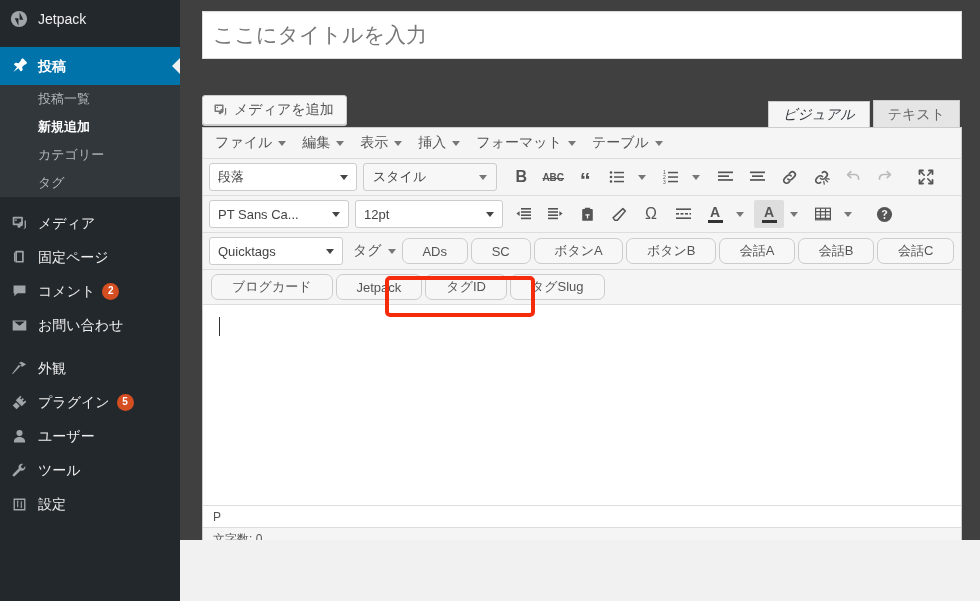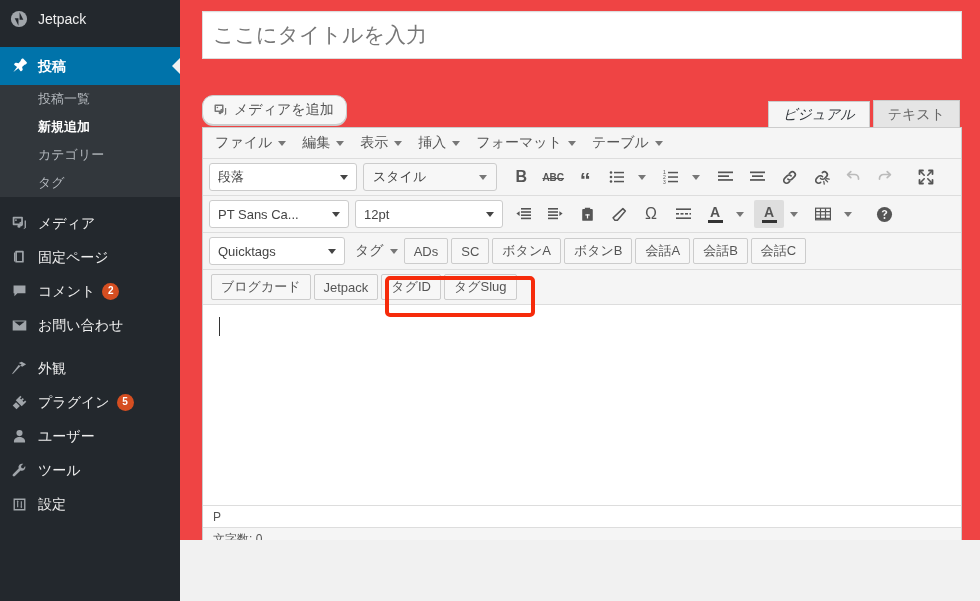--- a/index.html
+++ b/index.html
@@ -86,21 +86,21 @@
     color: #fff;
     font-size: 10px;
     font-weight: 600;
     line-height: 1;
   }
 
   
   #main {
     flex: 1 1 auto;
     height: 540px;
-    background: #ef4444;
+    background: #404040;
     position: relative;
     padding: 11px 20px 0 22px;
     overflow: hidden;
   }
 
   
   #title-wrap { width: 760px; }
   #title-input {
     display: block;
     width: 760px; height: 48px;
@@ -121,21 +121,21 @@
     margin-top: 36px;
     height: 32px;
     position: relative;
   }
   #media-btn {
     display: inline-flex; align-items: center;
     height: 30px;
     padding: 0 12px 0 10px;
     background: #f7f7f7;
     border: 1px solid #ccc;
-    border-radius: 11px;
+    border-radius: 3px;
     color: #555;
     font-size: 14px;
     cursor: pointer;
     box-shadow: 0 1px 0 #ccc;
     white-space: nowrap;
   }
   #media-btn .mb-ico { margin-right: 6px; display: inline-flex; color: #777; }
 
   
   #ed-tabs {
@@ -227,22 +227,22 @@
     height: 28px; min-width: 30px;
     margin: 2px 1px;
     border: none; background: transparent;
     color: #555;
     cursor: pointer;
     font-size: 15px;
   }
   .tb-btn.boxed {
     background: #f7f7f7;
     border: 1px solid #ccc;
-    border-radius: 2px;
-    padding: 0 9px;
+    border-radius: 7px;
+    padding: 0 20px;
     font-size: 13px;
     color: #555;
     min-width: 0;
     margin: 2px 3px 2px 0;
     height: 26px;
     white-space: nowrap;
   }
   .tb-btn.active-bg { background: #dedede; border-radius: 2px; }
   .tb-btn.disabled { color: #bbb; }
   .tb-mini-caret {

